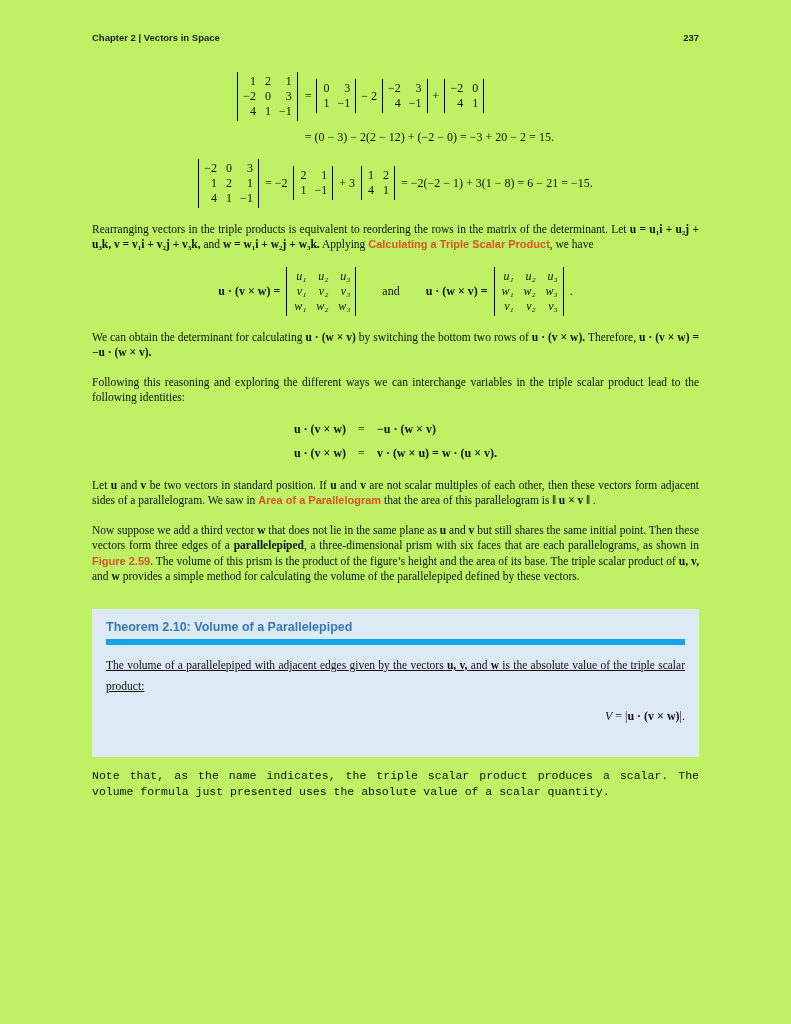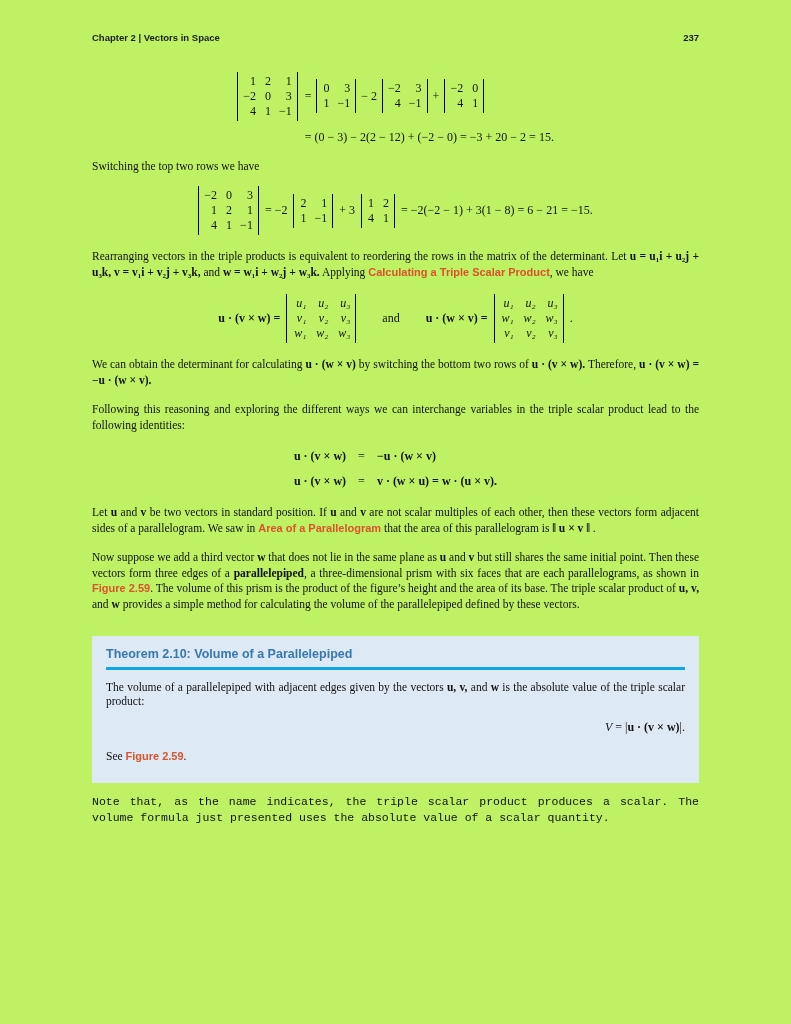--- a/index.html
+++ b/index.html
@@ -30,22 +30,22 @@
   .c2{grid-template-columns:repeat(2,auto);}
   .det .mc{text-align:right;min-width:7px;}
   .det.sym .mc{font-style:italic;min-width:14px;}
   .mop{white-space:nowrap;}
   .idgrid{display:grid;grid-template-columns:auto auto auto;justify-content:center;
     align-items:baseline;column-gap:12px;row-gap:9px;font-size:12px;margin:16px 0;}
   .idgrid .rhs{justify-self:start;}
   
   .theorem{background:#dde9f4;margin:24px 0 0 0;padding:11px 14px 18px 14px;}
   .theorem-title{font-family:"Liberation Sans",sans-serif;font-weight:bold;font-size:12.5px;
-    color:#3579b0;padding-bottom:4px;border-bottom:3px solid #0ea5e9;margin-bottom:10px;}
-  .theorem-body{text-align:justify;line-height:14px;}
+    color:#3579b0;padding-bottom:4px;border-bottom:6px solid #0ea5e9;margin-bottom:10px;}
+  .theorem-body{text-align:justify;line-height:21px;text-decoration:underline;}
   .theorem-formula{text-align:right;font-size:12px;margin:12px 0 14px 0;}
   .note{text-align:justify;font-family:Liberation Mono, monospace;}
 </style>
 </head>
 <body>
 
 <div class="page">
 
   <div class="pagehead">
     <span>Chapter 2 | Vectors in Space</span>
@@ -86,21 +86,20 @@
             <span class="mc">0</span>
           <span class="mc">4</span>
             <span class="mc">1</span>
         </span>
       </span>
       <span></span>
       <span class="mop">= (0 − 3) − 2(2 − 12) + (−2 − 0) = −3 + 20 − 2 = 15.</span>
     </div>
   </div>
 
-  <p class="single"><span>Switching the top two rows we have</span></p>
 
   <div class="eqblock">
     <div class="eqrow">
       <span class="det c3">
         <span class="mc">−2</span>
           <span class="mc">0</span>
           <span class="mc">3</span>
         <span class="mc">1</span>
           <span class="mc">2</span>
           <span class="mc">1</span>
@@ -175,18 +174,17 @@
   </div>
 
   <p class="para"><span>Let </span><span class="mb">u</span><span> and </span><span class="mb">v</span><span> be two vectors in standard position. If </span><span class="mb">u</span><span> and </span><span class="mb">v</span><span> are not scalar multiples of each other, then these vectors form adjacent sides of a parallelogram. We saw in </span><a class="link">Area of a Parallelogram</a><span> that the area of this parallelogram is </span><span class="mb">‖ u × v ‖</span><span> .</span></p>
 
   <p class="para"><span>Now suppose we add a third vector </span><span class="mb">w</span><span> that does not lie in the same plane as </span><span class="mb">u</span><span> and </span><span class="mb">v</span><span> but still shares the same initial point. Then these vectors form three edges of a </span><span class="boldword">parallelepiped</span><span>, a three-dimensional prism with six faces that are each parallelograms, as shown in </span><a class="link">Figure 2.59</a><span>. The volume of this prism is the product of the figure’s height and the area of its base. The triple scalar product of </span><span class="mb">u, v,</span><span> and </span><span class="mb">w</span><span> provides a simple method for calculating the volume of the parallelepiped defined by these vectors.</span></p>
 
   <div class="theorem">
     <div class="theorem-title">Theorem 2.10: Volume of a Parallelepiped</div>
     <div class="theorem-body"><span>The volume of a parallelepiped with adjacent edges given by the vectors </span><span class="mb">u, v,</span><span> and </span><span class="mb">w</span><span> is the absolute value of the triple scalar product:</span></div>
     <div class="theorem-formula"><span class="it">V</span><span> = |</span><span class="mb">u · (v × w)</span><span>|.</span></div>
-    <div><span>See </span><a class="link">Figure 2.59</a><span>.</span></div>
   </div>
 
   <p class="note"><span>Note that, as the name indicates, the triple scalar product produces a scalar. The volume formula just presented uses the absolute value of a scalar quantity.</span></p>
 
 </div>
 
 </body></html>

